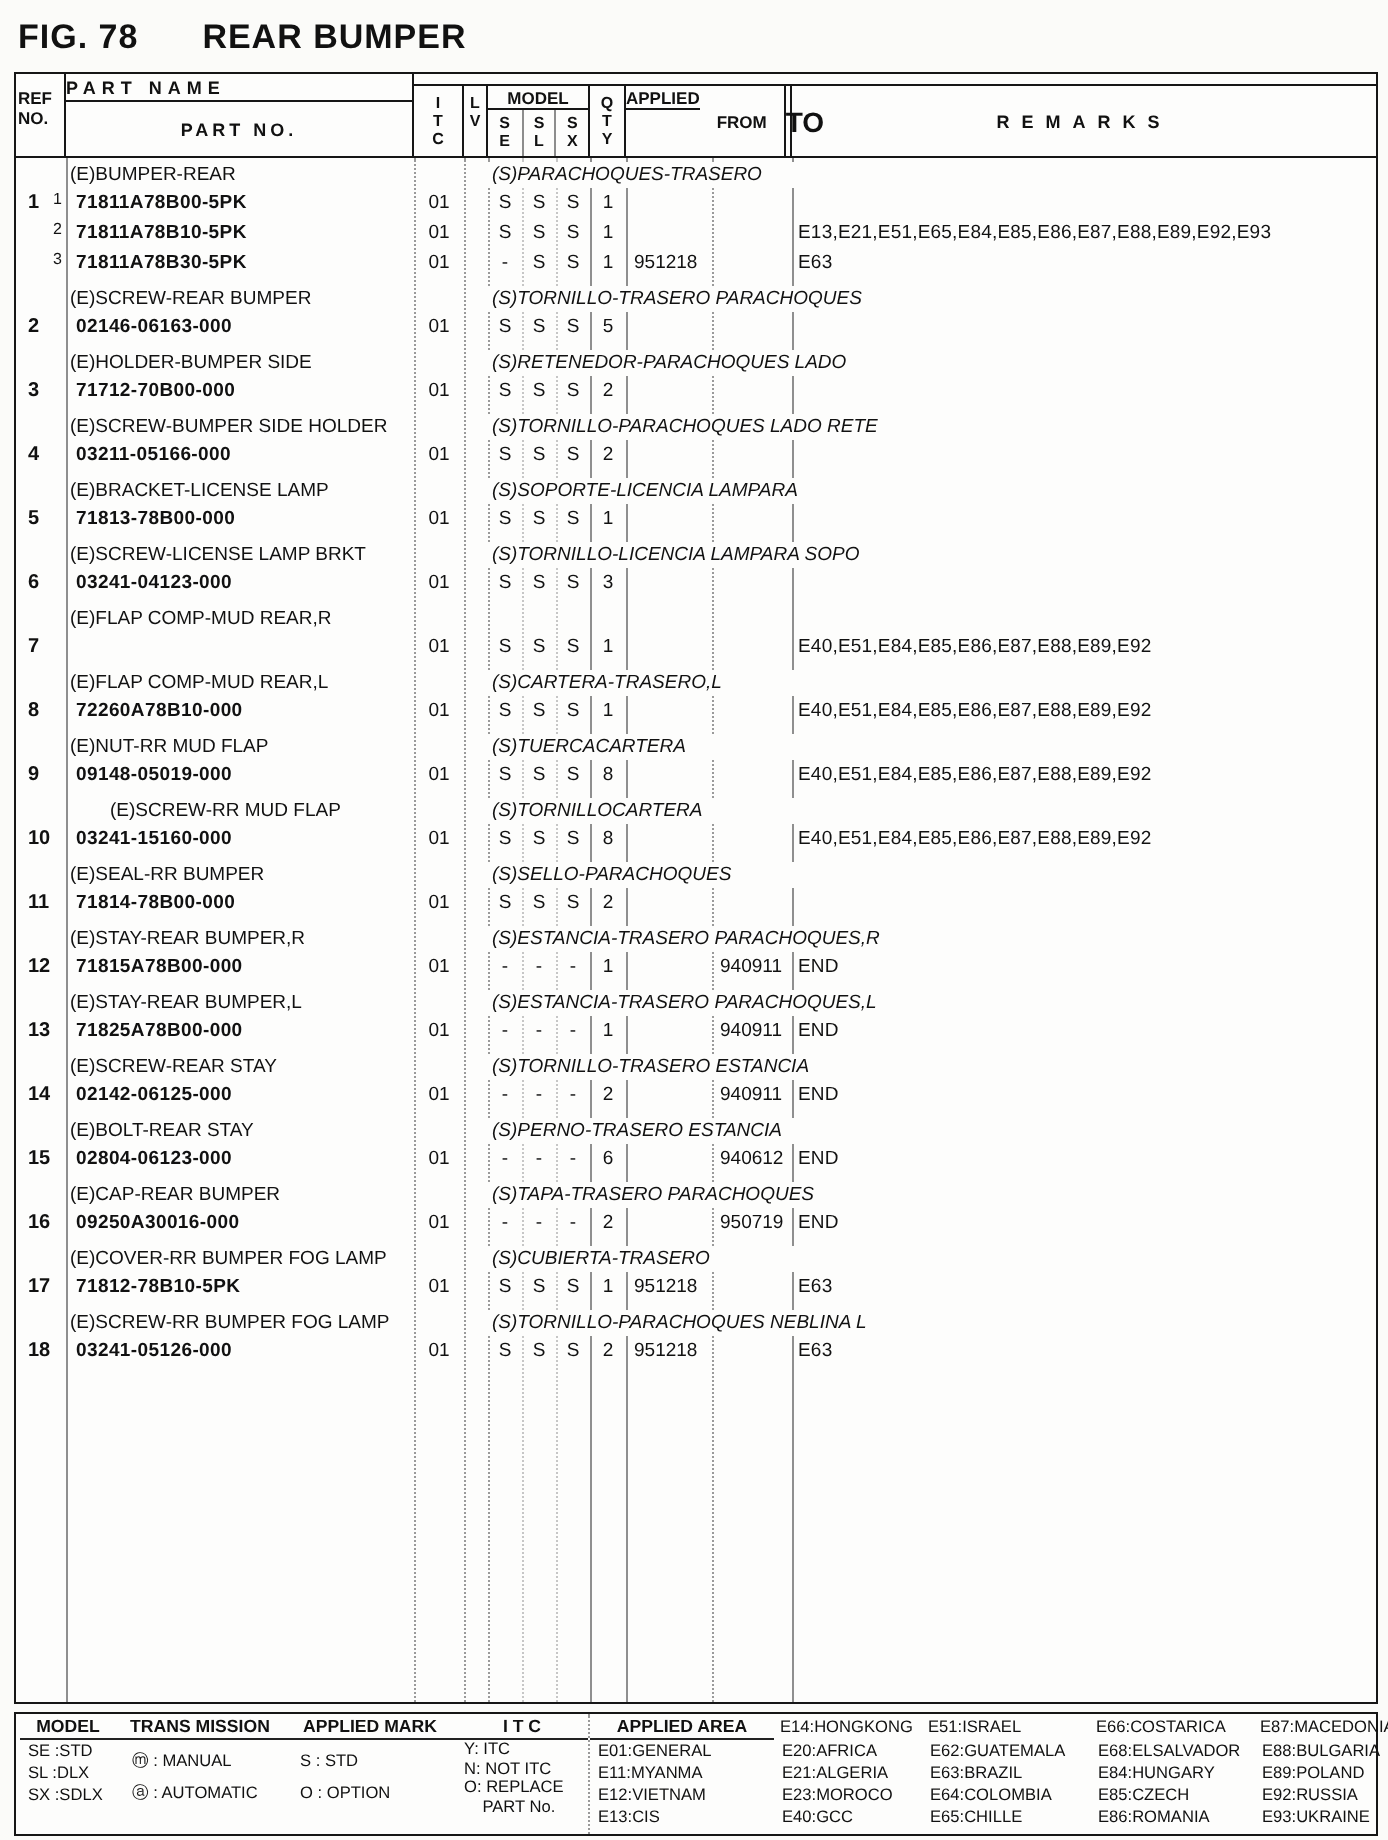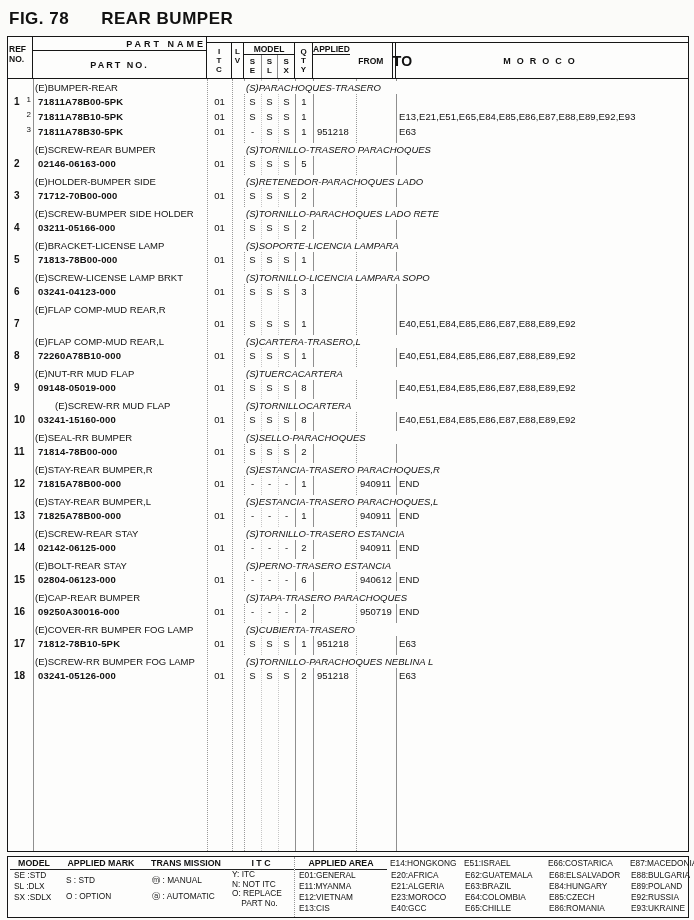--- a/index.html
+++ b/index.html
@@ -10,21 +10,21 @@
     color:#111;
     padding:7px 5px 0 7px;
     -webkit-font-smoothing:antialiased;
   }
   .title{display:flex;gap:32px;font-weight:bold;font-size:17px;letter-spacing:.5px;padding:2px 0 7px 2px;}
   .main-table{width:682px;border:1.5px solid #161616;background:#fdfdfc;}
   
   .thead{display:flex;height:42px;border-bottom:1.2px solid #161616;}
   .h-ref{width:25px;border-right:1.2px solid #161616;font-size:8.5px;line-height:9.5px;font-weight:bold;white-space:pre-line;padding:8px 0 0 1px;}
   .h-part{width:174px;border-right:1.2px solid #161616;display:flex;flex-direction:column;}
-  .h-partname{height:14px;line-height:14px;border-bottom:1.2px solid #161616;text-align:right;font-weight:bold;font-size:9px;letter-spacing:3px;}
+  .h-partname{height:14px;line-height:14px;border-bottom:1.2px solid #161616;text-align:left;font-weight:bold;font-size:9px;letter-spacing:3px;}
   .h-partno{flex:1;display:flex;align-items:center;justify-content:center;font-weight:bold;font-size:9px;letter-spacing:2px;}
   .h-right{flex:1;margin-top:5px;border-top:1.2px solid #161616;display:flex;}
   .vhead{white-space:pre-line;text-align:center;font-weight:bold;font-size:8px;line-height:9px;padding-top:4px;}
   .h-itc{width:25px;border-right:1.2px solid #161616;}
   .h-lv{width:12px;border-right:1.2px solid #161616;}
   .h-model{width:51px;border-right:1.2px solid #161616;display:flex;flex-direction:column;}
   .h-model-top{height:12px;line-height:12px;border-bottom:1.2px solid #161616;text-align:center;font-weight:bold;font-size:8.5px;}
   .h-model-sub{flex:1;display:flex;}
   .h-ms{width:17px;white-space:pre-line;text-align:center;font-weight:bold;font-size:8px;line-height:9px;padding-top:2px;}
   .h-ms + .h-ms{border-left:1px solid #8d8d8d;}
@@ -99,21 +99,21 @@
       <div class="h-qty vhead">Q
 T
 Y</div>
       <div class="h-applied">
         <div class="h-applied-top">APPLIED</div>
         <div class="h-applied-sub">
           <div class="h-from">FROM</div>
           <div class="h-to">TO</div>
         </div>
       </div>
-      <div class="h-remarks">MOROCO</div>
+      <div class="h-remarks">REMARKS</div>
     </div>
   </div>
   <div class="tbody" id="tbody">
       <div class="vd-line vs" style="left: 25px;"></div>
       <div class="vd-line vd" style="left: 199px;"></div>
       <div class="vd-line vd" style="left: 224px;"></div>
       <div class="vd-line vd" style="left: 236px;"></div>
       <div class="vd-line vf" style="left: 253px;"></div>
       <div class="vd-line vf" style="left: 270px;"></div>
       <div class="vd-line vs" style="left: 287px;"></div>
@@ -395,29 +395,29 @@
     </div>
 </div>
 
 <div class="legend" id="legend">
     <div class="lcol" style="width: 48px;">
       <div class="lhead">MODEL</div>
       <div class="litem">SE :STD</div>
       <div class="litem">SL :DLX</div>
       <div class="litem">SX :SDLX</div>
     </div>
+    <div class="lcol" style="width: 84px;">
+      <div class="lhead">TRANS MISSION</div>
+      <div class="litem">ⓜ : MANUAL</div>
+      <div class="litem">ⓐ : AUTOMATIC</div>
+    </div>
     <div class="lcol" style="width: 86px;">
       <div class="lhead">APPLIED MARK</div>
       <div class="litem">S : STD</div>
       <div class="litem">O : OPTION</div>
-    </div>
-    <div class="lcol" style="width: 84px;">
-      <div class="lhead">TRANS MISSION</div>
-      <div class="litem">ⓜ : MANUAL</div>
-      <div class="litem">ⓐ : AUTOMATIC</div>
     </div>
     <div class="lcol" style="width: 66px;">
       <div class="lhead">I T C</div>
       <div class="litem">Y: ITC</div>
       <div class="litem">N: NOT ITC</div>
       <div class="litem">O: REPLACE</div>
       <div class="litem">    PART No.</div>
     </div>
     <div class="lcol" style="width: 93px;">
       <div class="lhead">APPLIED AREA</div>

